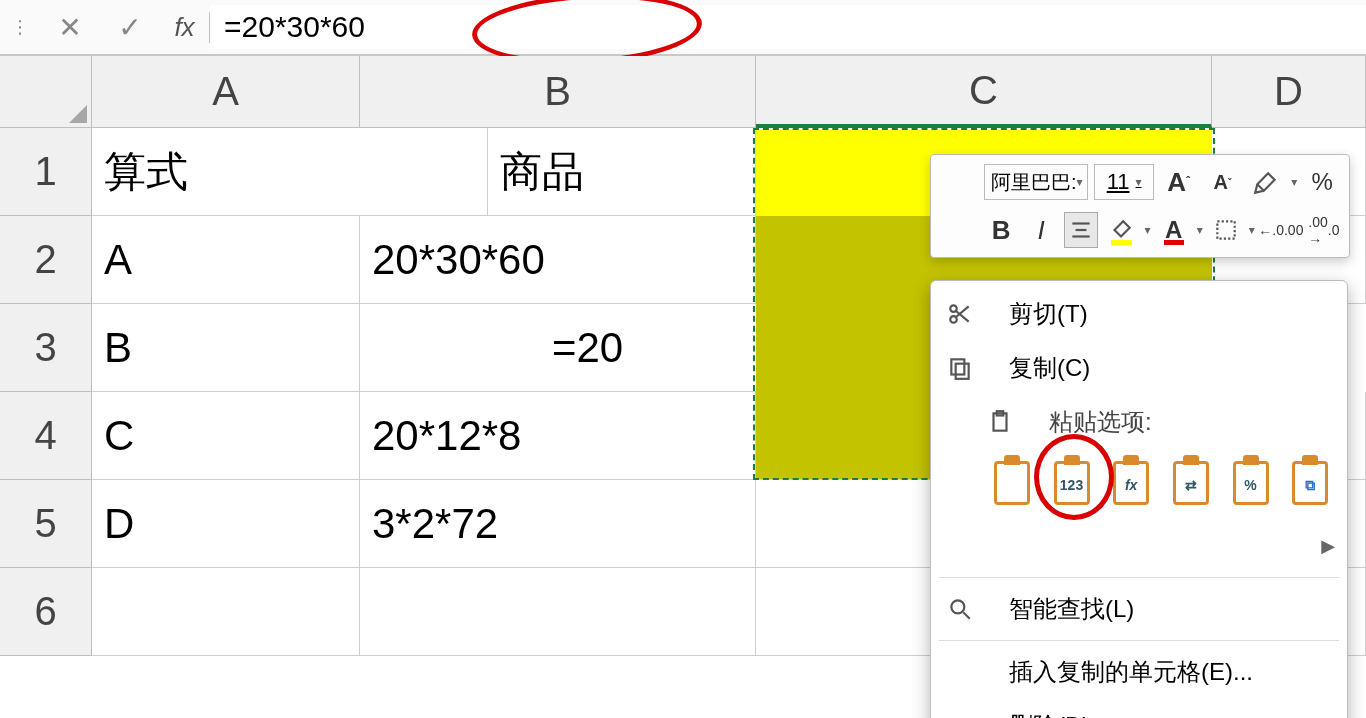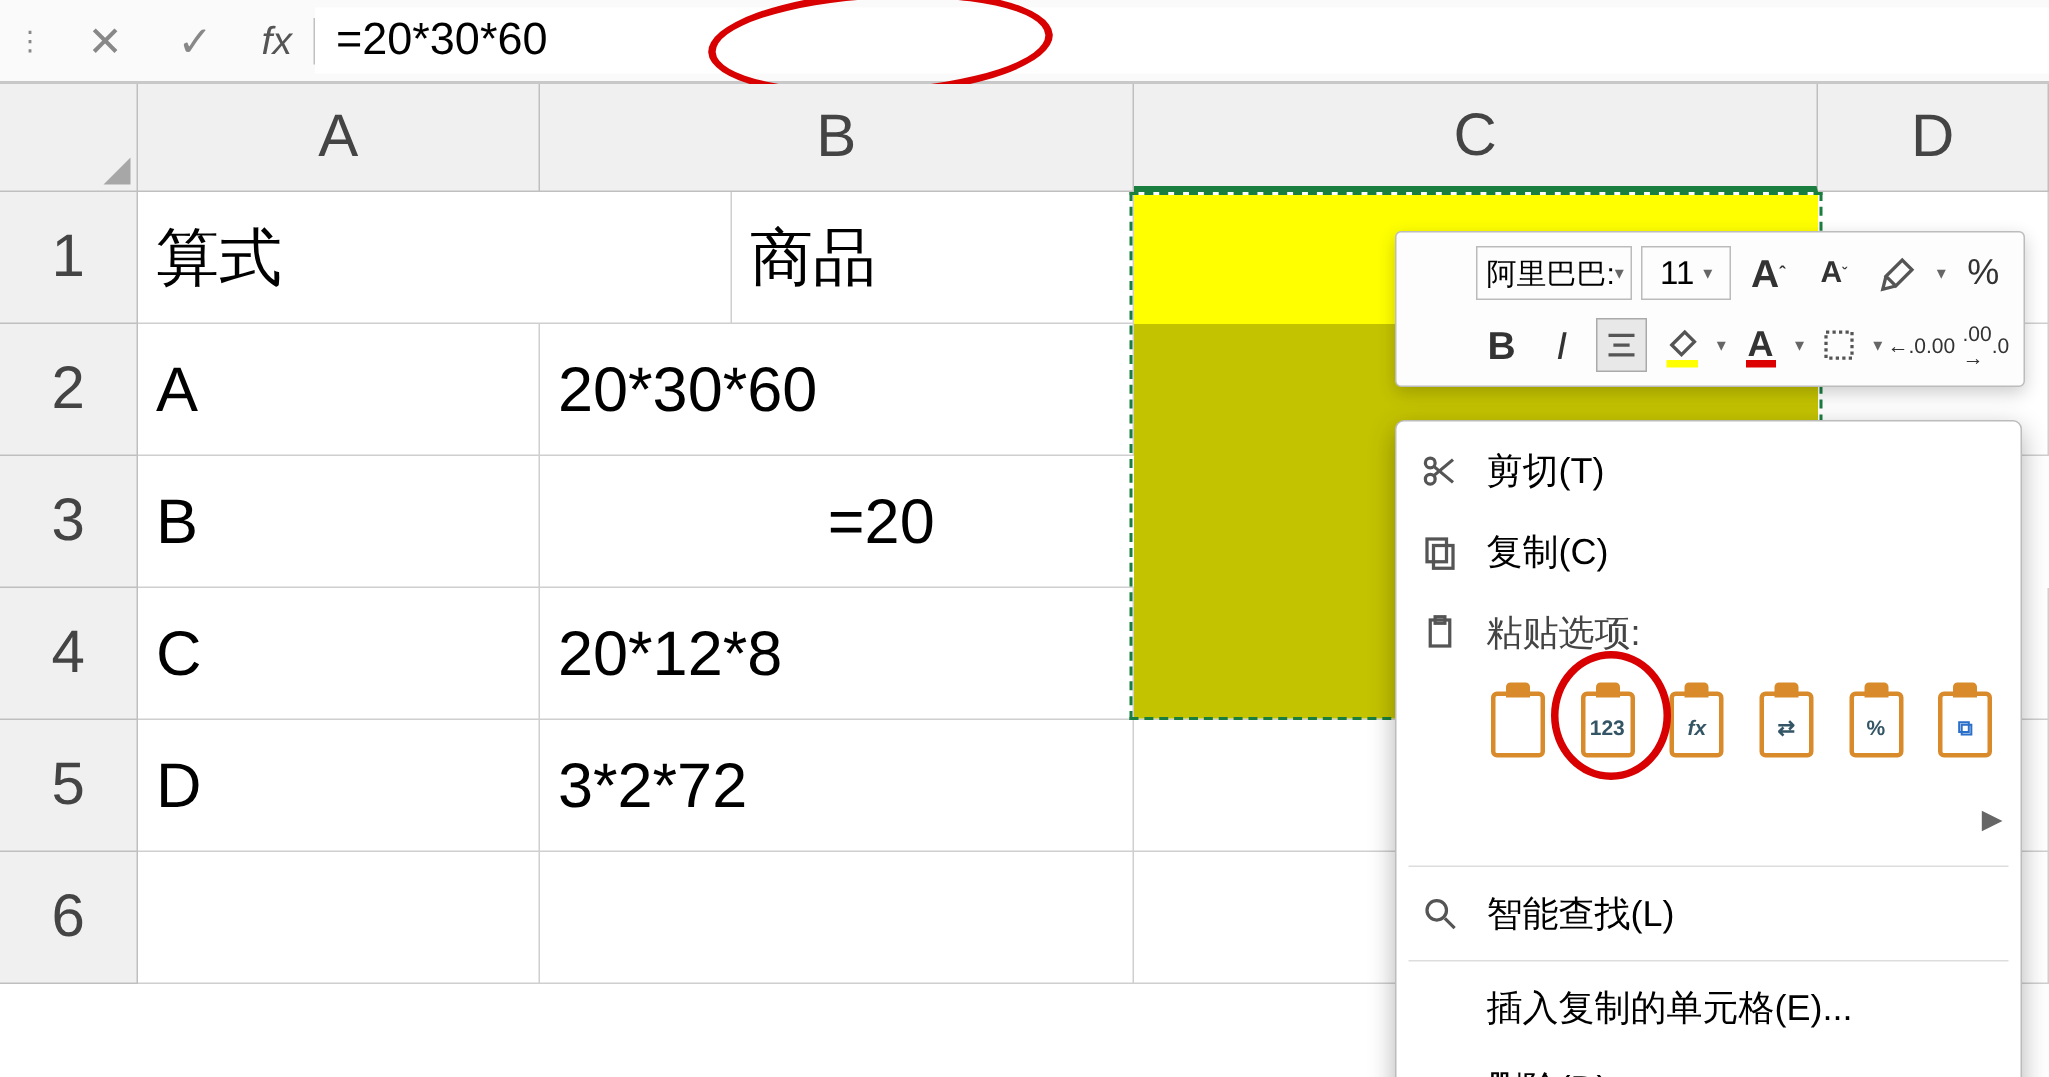--- a/index.html
+++ b/index.html
@@ -159,21 +159,21 @@
   display:flex; flex-direction:column; gap:6px;
 }
 .mini-row { display:flex; align-items:center; gap:6px; height:42px;padding-left:45px;}
 .mini-font {
   border:1px solid #bbb; height:36px; width:110px;
   font-size:20px; display:flex; align-items:center; padding:0 6px;
   white-space:nowrap; overflow:hidden;
 }
 .mini-size {
   border:1px solid #bbb; height:36px; width:63px;
-  font-size:22px; display:flex; align-items:center; justify-content:center;
+  font-size:22px; display:flex; align-items:center; justify-content:center;text-decoration:underline;
 }
 .mini-btn {
   width:40px; height:36px; display:flex; align-items:center; justify-content:center;
   font-size:24px; color:#333; border:1px solid transparent;
   position:relative;
 }
 .mini-btn.aplus { font-size:26px; font-weight:bold;}
 .mini-btn.aminus { font-size:20px; font-weight:bold;}
 .mini-btn.bold { font-weight:bold; font-size:26px;}
 .mini-btn.italic { font-style:italic; font-family:Georgia,serif; font-size:26px;}
@@ -194,21 +194,21 @@
   border-radius:6px;
   box-shadow: 0 6px 18px rgba(0,0,0,.3);
   padding: 6px 0;
 }
 .ctx-item {
   display:flex;
   align-items:center;
   height: 54px;
   padding: 0 12px;
   font-size: 24px;
-  gap: 14px;
+  gap: 32px;
 }
 .ctx-icon {
   width: 34px; height:34px;
   display:flex; align-items:center; justify-content:center;
   color:#555;
 }
 .ctx-sub-label { color:#444; }
 .paste-row {
   display:flex;
   gap: 10px;
@@ -471,21 +471,21 @@
   </div>
   <div class="ctx-item">
     <span class="ctx-icon">
       <svg class="icon" viewBox="0 0 24 24">
           <rect x="4" y="4" width="12" height="14"></rect>
           <rect x="8" y="8" width="12" height="14"></rect>
         </svg>
     </span>
     <span class="ctx-label">复制(C)</span>
   </div>
-  <div class="ctx-item" style="cursor:default;">
+  <div class="ctx-item" style="cursor:default;margin-left:40px;">
     <span class="ctx-icon">
       <svg class="icon" viewBox="0 0 24 24">
           <rect x="6" y="4" width="12" height="16"></rect>
           <rect x="9" y="2" width="6" height="4"></rect>
         </svg>
     </span>
     <span class="ctx-sub-label">粘贴选项:</span>
   </div>
   <div class="paste-row">
     <div class="paste-opt">

